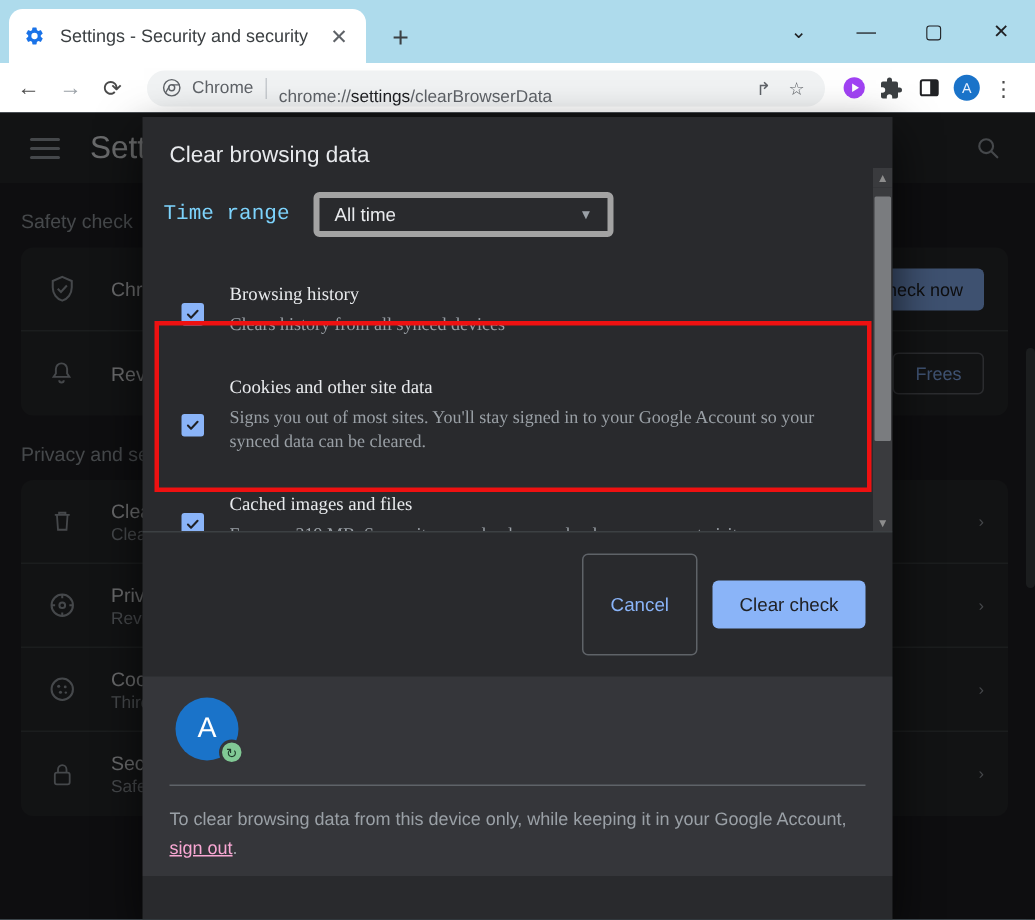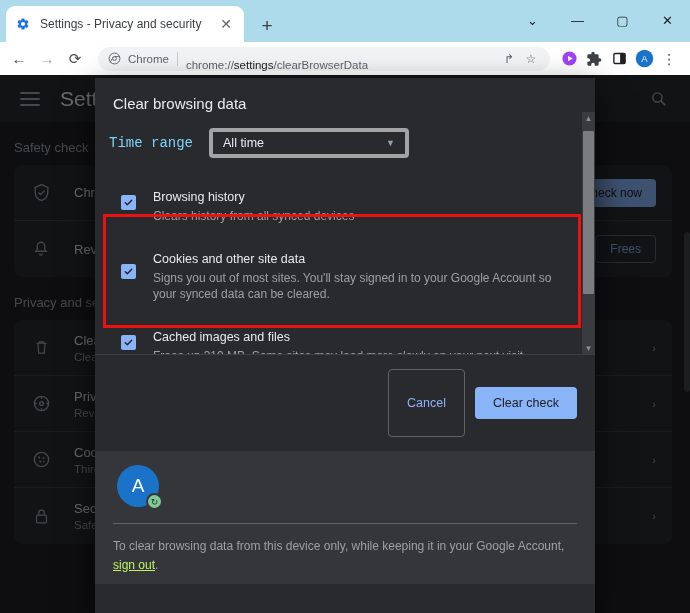--- a/index.html
+++ b/index.html
@@ -257,22 +257,23 @@
     background: #292a2d;
     border: 4px solid #a3a3a3;
     border-radius: 4px;
     display: flex; align-items: center;
     padding: 0 10px;
     color: #e8eaed; font-size: 12.5px; font-weight: 500;
   }
   .tr-select .caret { margin-left: auto; font-size: 9px; color: #9aa0a6; }
 
   .check-row {
-    display: flex; align-items: flex-start;
+    display: flex; align-items: center;
     padding: 11px 6px 11px 12px;
+    font-family: Liberation Serif, serif;
   }
   .cbox {
     width: 15px; height: 15px; flex: 0 0 15px;
     border-radius: 2px;
     background: #8ab4f8;
     display: flex; align-items: center; justify-content: center;
     margin-right: 17px;
   }
   .cbox svg { display: block; }
   .ck-txt { flex: 1 1 auto; min-width: 0; }
@@ -346,35 +347,35 @@
     background: #81c995; border: 2px solid #35363a;
     display: flex; align-items: center; justify-content: center;
     color: #1e3a2a; font-size: 9px;
   }
   .foot-div {
     height: 1px; background: #5f6368; margin: 14px 0 13px 0;
   }
   .foot-txt {
     font-size: 12px; color: #9aa0a6; line-height: 1.55;
   }
-  .foot-txt a { color: #bef264; text-decoration: underline; }
+  .foot-txt a { color: #f9a8d4; text-decoration: underline; }
 </style>
 </head>
 <body>
 
 <div id="app">
 
   <div class="tabstrip">
     <div class="tab">
       <span class="tab-favicon">
         <svg width="14" height="14" viewBox="0 0 24 24">
             <path fill="#1a73e8" d="M19.14 12.94a7.07 7.07 0 0 0 0-1.88l2.03-1.58a.5.5 0 0 0 .12-.64l-1.92-3.32a.5.5 0 0 0-.6-.22l-2.39.96a7.3 7.3 0 0 0-1.63-.94l-.36-2.54a.5.5 0 0 0-.5-.42h-3.84a.5.5 0 0 0-.5.42l-.36 2.54c-.59.24-1.13.56-1.63.94l-2.39-.96a.5.5 0 0 0-.6.22L2.65 8.84a.5.5 0 0 0 .12.64l2.03 1.58a7.07 7.07 0 0 0 0 1.88l-2.03 1.58a.5.5 0 0 0-.12.64l1.92 3.32c.12.22.38.3.6.22l2.39-.96c.5.38 1.04.7 1.63.94l.36 2.54c.04.24.25.42.5.42h3.84c.25 0 .46-.18.5-.42l.36-2.54c.59-.24 1.13-.56 1.63-.94l2.39.96c.22.08.48 0 .6-.22l1.92-3.32a.5.5 0 0 0-.12-.64l-2.03-1.58zM12 15.6A3.6 3.6 0 1 1 12 8.4a3.6 3.6 0 0 1 0 7.2z"></path>
           </svg>
       </span>
-      <span class="tab-title">Settings - Privacy and security</span>
+      <span class="tab-title">Settings - Security and security</span>
       <span class="tab-close">✕</span>
     </div>
     <div class="newtab">+</div>
     <div class="wincontrols">
       <div class="wc">⌄</div>
       <div class="wc">—</div>
       <div class="wc">▢</div>
       <div class="wc">✕</div>
     </div>
   </div>

